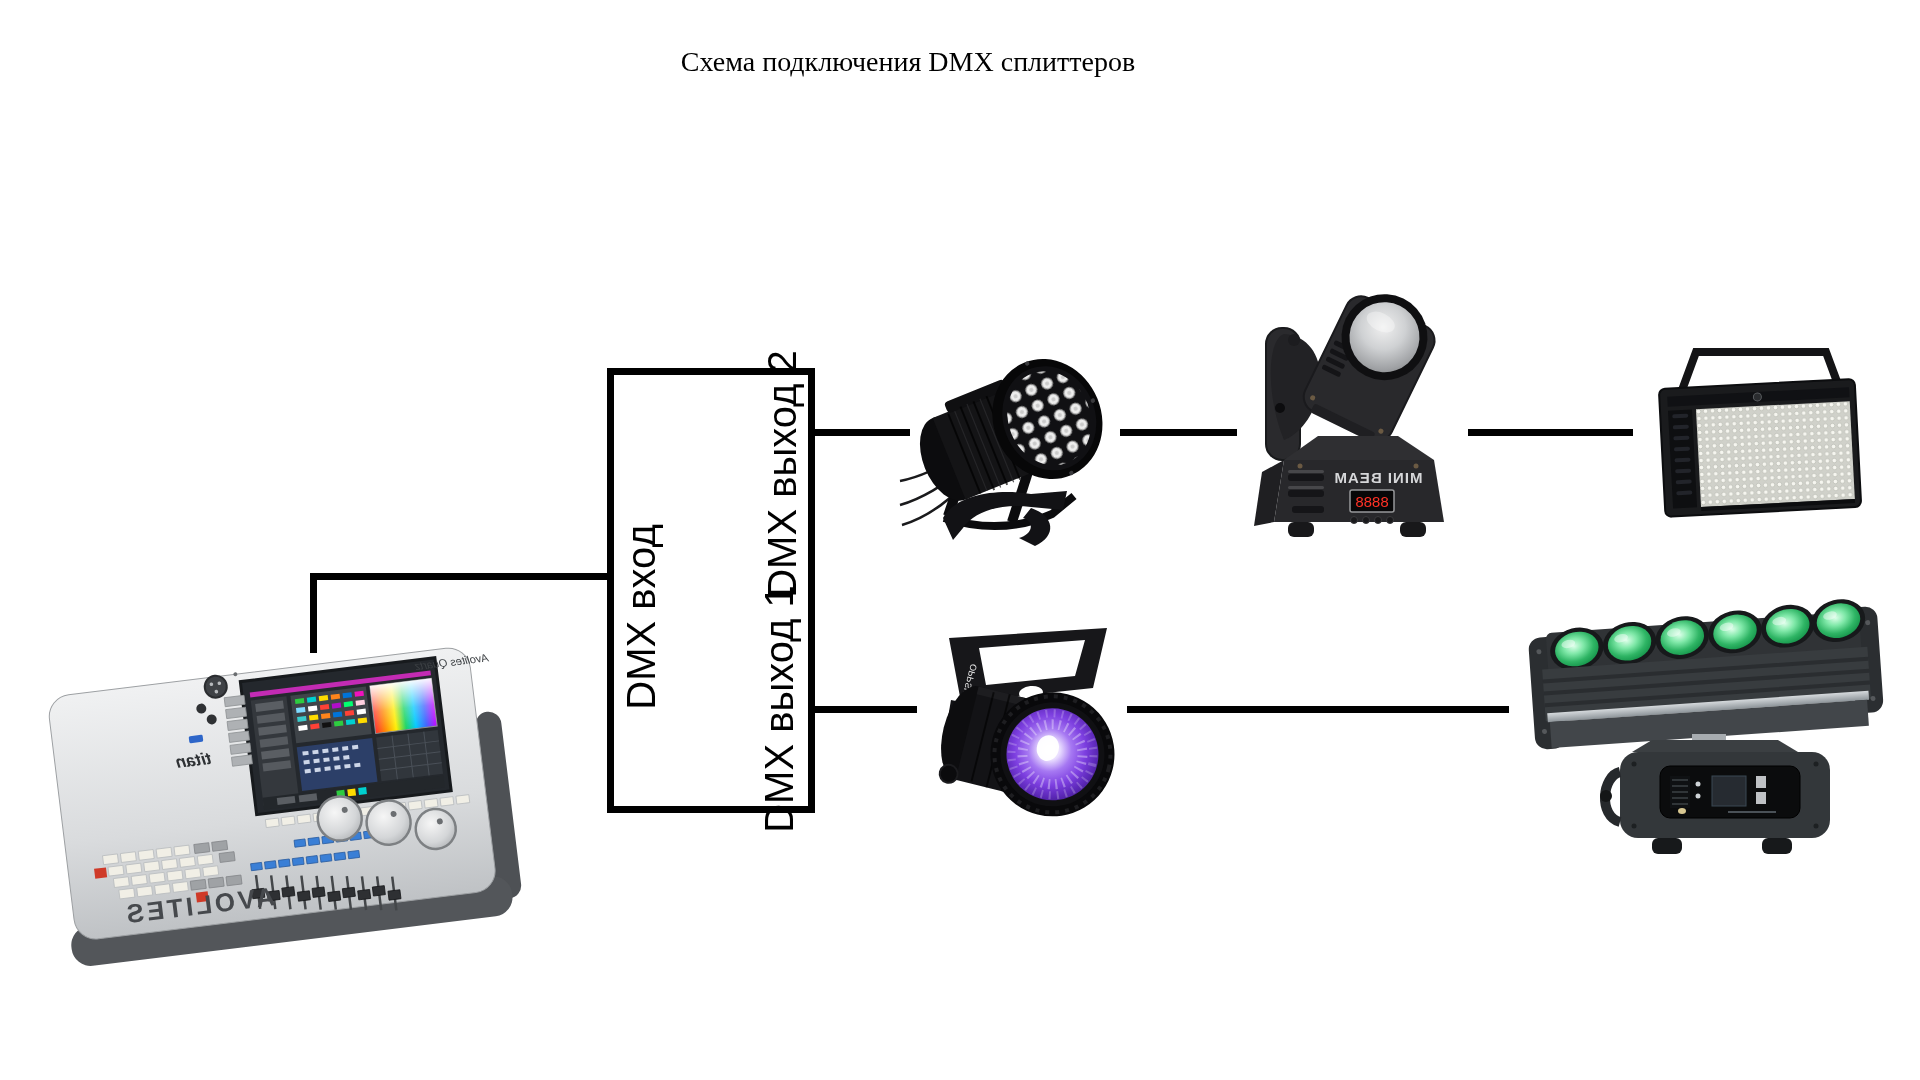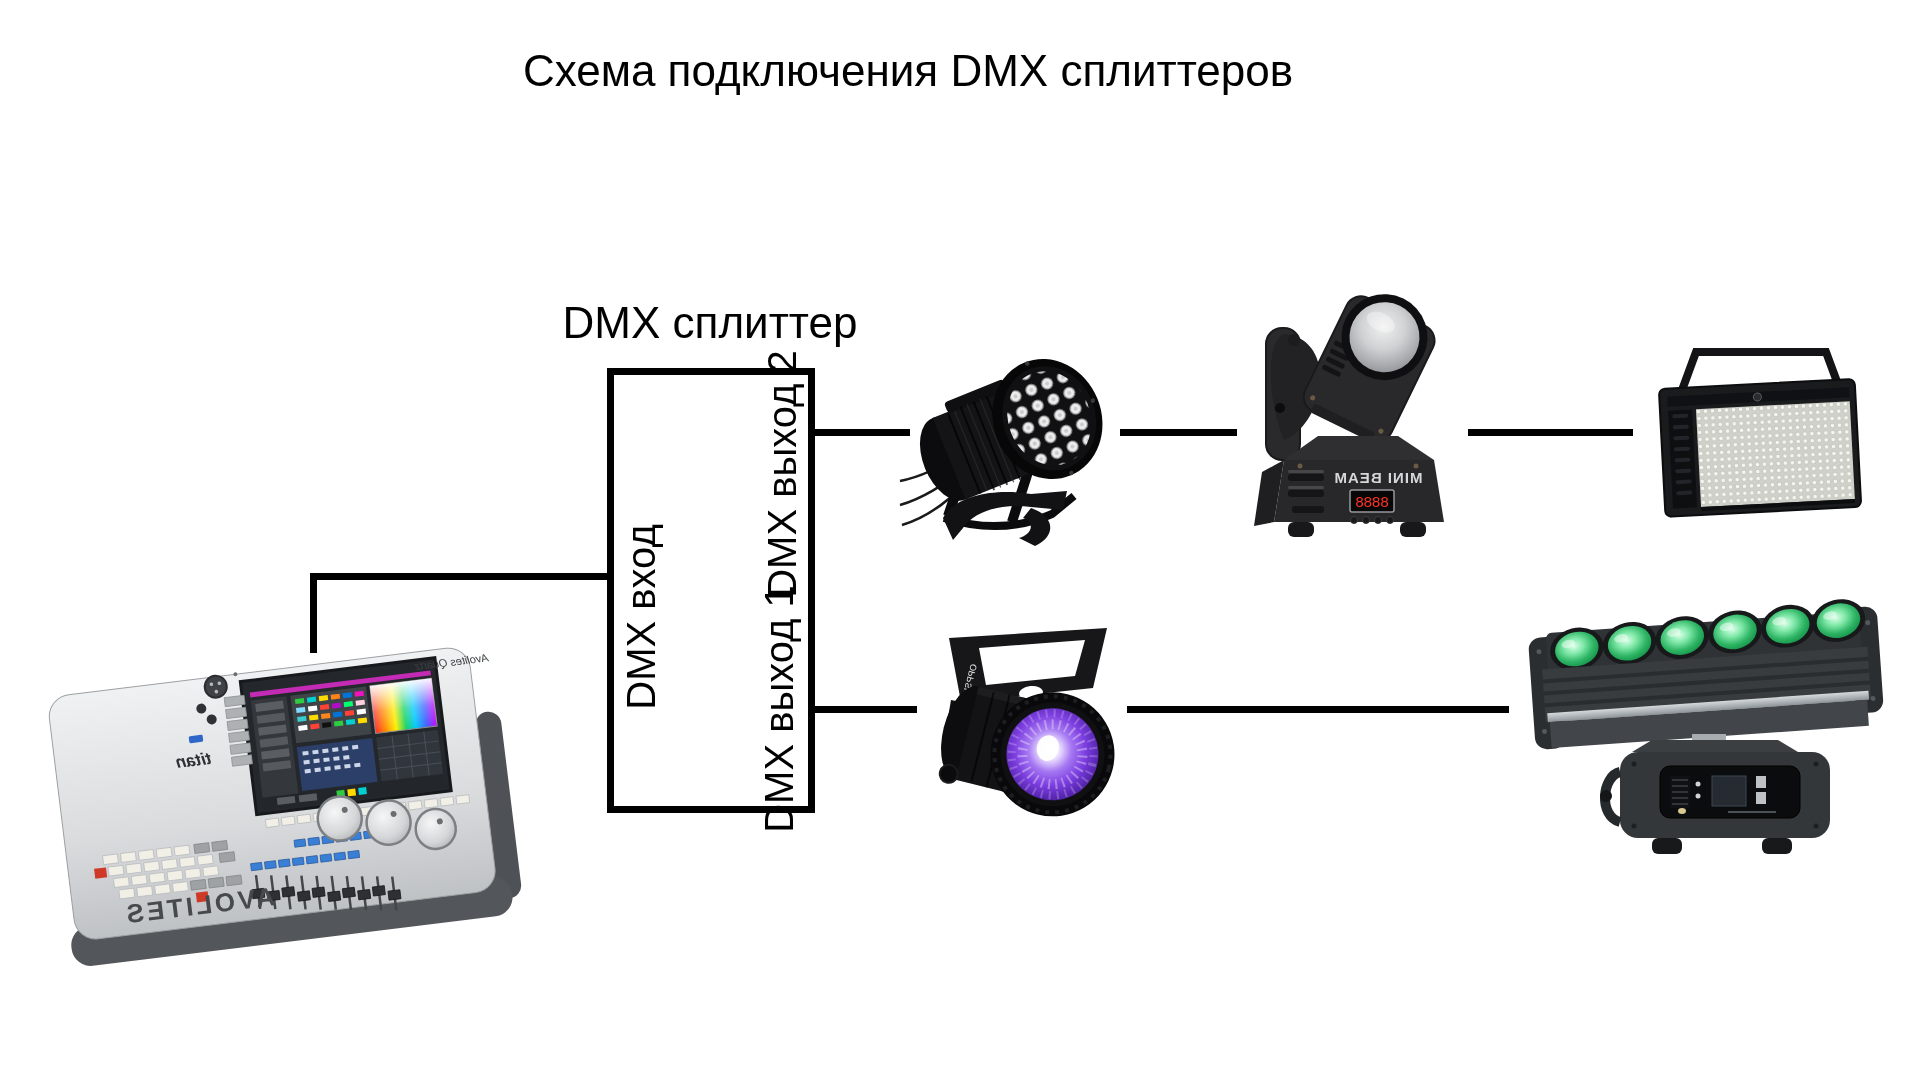--- a/index.html
+++ b/index.html
@@ -1,19 +1,19 @@
 <!DOCTYPE html>
 <html><head>
 <meta charset="utf-8">
 <style>
   html,body{margin:0;padding:0;background:#fff;}
   .canvas{position:relative;width:1920px;height:1080px;background:#ffffff;overflow:hidden;
           font-family:"Liberation Sans",sans-serif;color:#000;}
   .title{position:absolute;left:908px;top:46px;transform:translateX(-50%);
-         font-size:44px;white-space:nowrap;}
+         font-size:28px;white-space:nowrap;font-family:Liberation Serif, serif;}
   .splitter-label{position:absolute;left:710px;top:298px;transform:translateX(-50%);
          font-size:44px;white-space:nowrap;}
   .splitter-box{position:absolute;left:607px;top:368px;width:208px;height:445px;
          border:7px solid #000;box-sizing:border-box;background:#fff;}
   .vlabel{position:absolute;font-size:40px;white-space:nowrap;
          transform:translate(-50%,-50%) rotate(-90deg);}
   #lab-in{left:641px;top:617px;}
   #lab-o2{left:782px;top:474px;}
   #lab-o1{left:779px;top:709px;}
   .wire{position:absolute;background:#000;}
@@ -32,21 +32,20 @@
   #dev-uvpar{left:935px;top:488px;}
   #dev-bar{left:1532px;top:600px;}
   text{font-family:"Liberation Sans",sans-serif;}
 </style>
 </head>
 <body>
 
 <div class="canvas">
 
   <div class="title">Схема подключения DMX сплиттеров</div>
-  <div class="splitter-label">DMX сплиттер</div>
   <div class="splitter-box"></div>
   <div class="vlabel" id="lab-in">DMX вход</div>
   <div class="vlabel" id="lab-o2">DMX выход 2</div>
   <div class="vlabel" id="lab-o1">DMX выход 1</div>
 
   <div class="wire" id="w-con-h"></div>
   <div class="wire" id="w-con-v"></div>
   <div class="wire" id="w-o2-a"></div>
   <div class="wire" id="w-o2-b"></div>
   <div class="wire" id="w-o2-c"></div>

